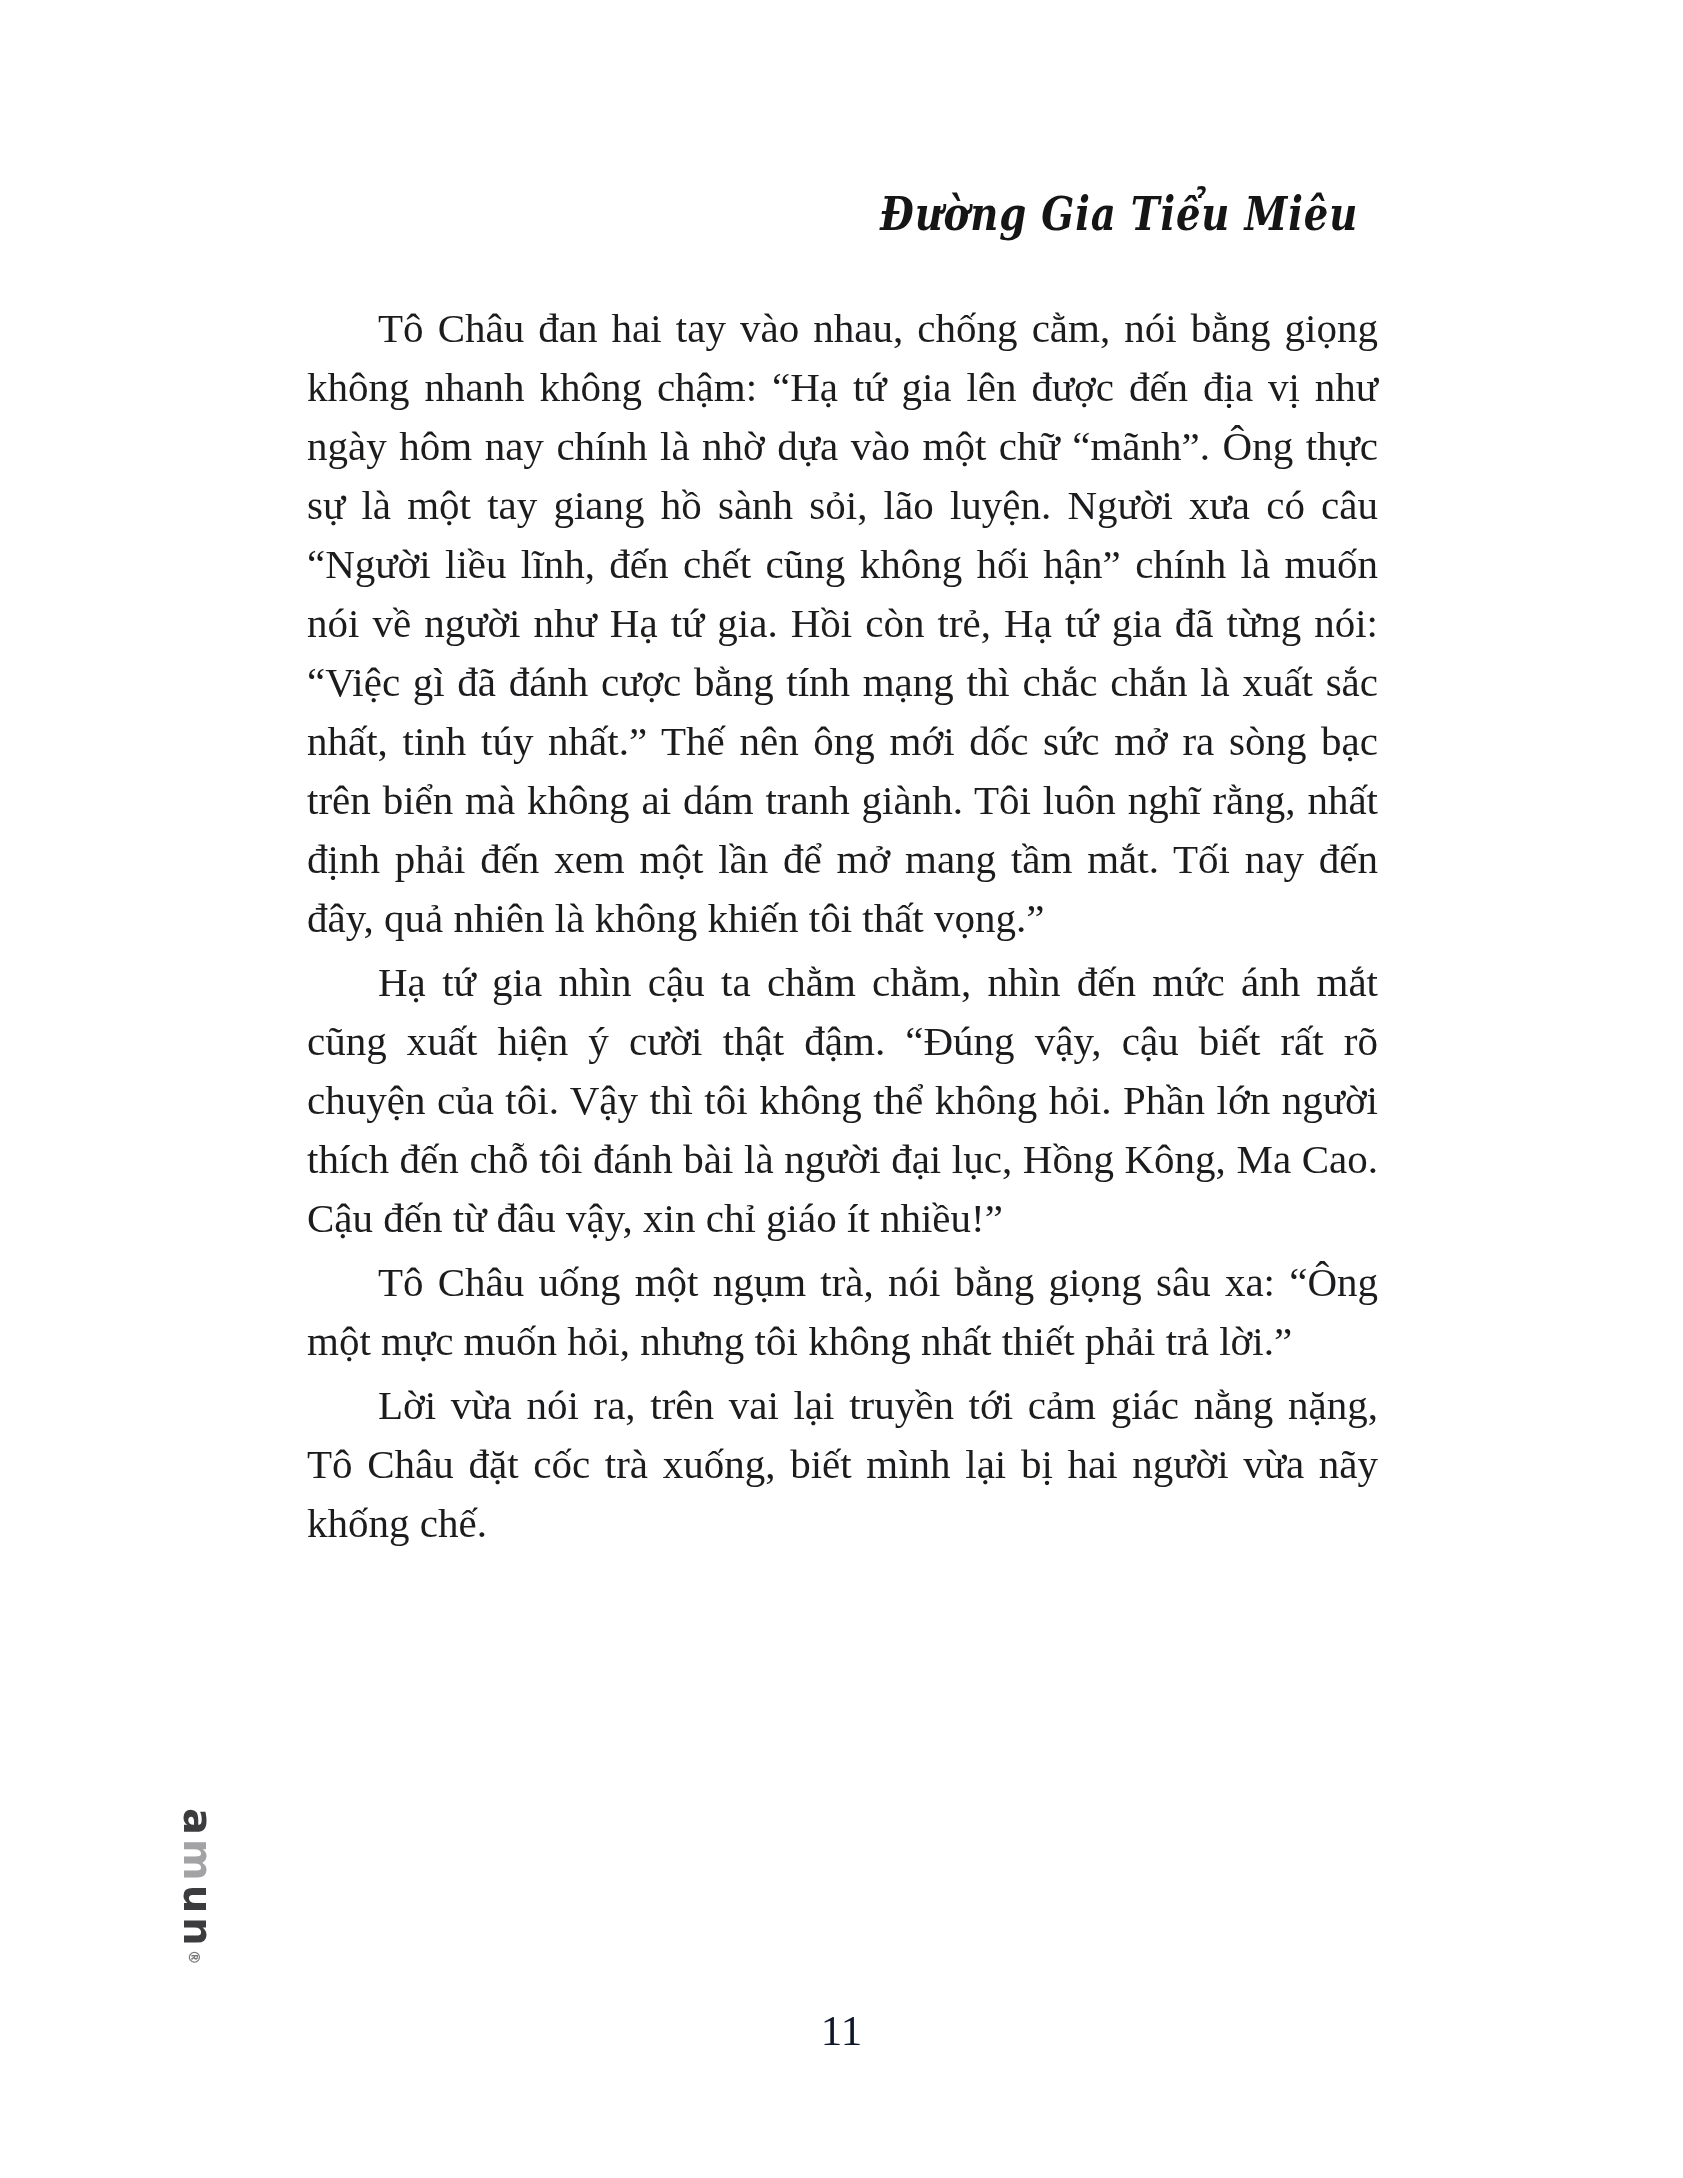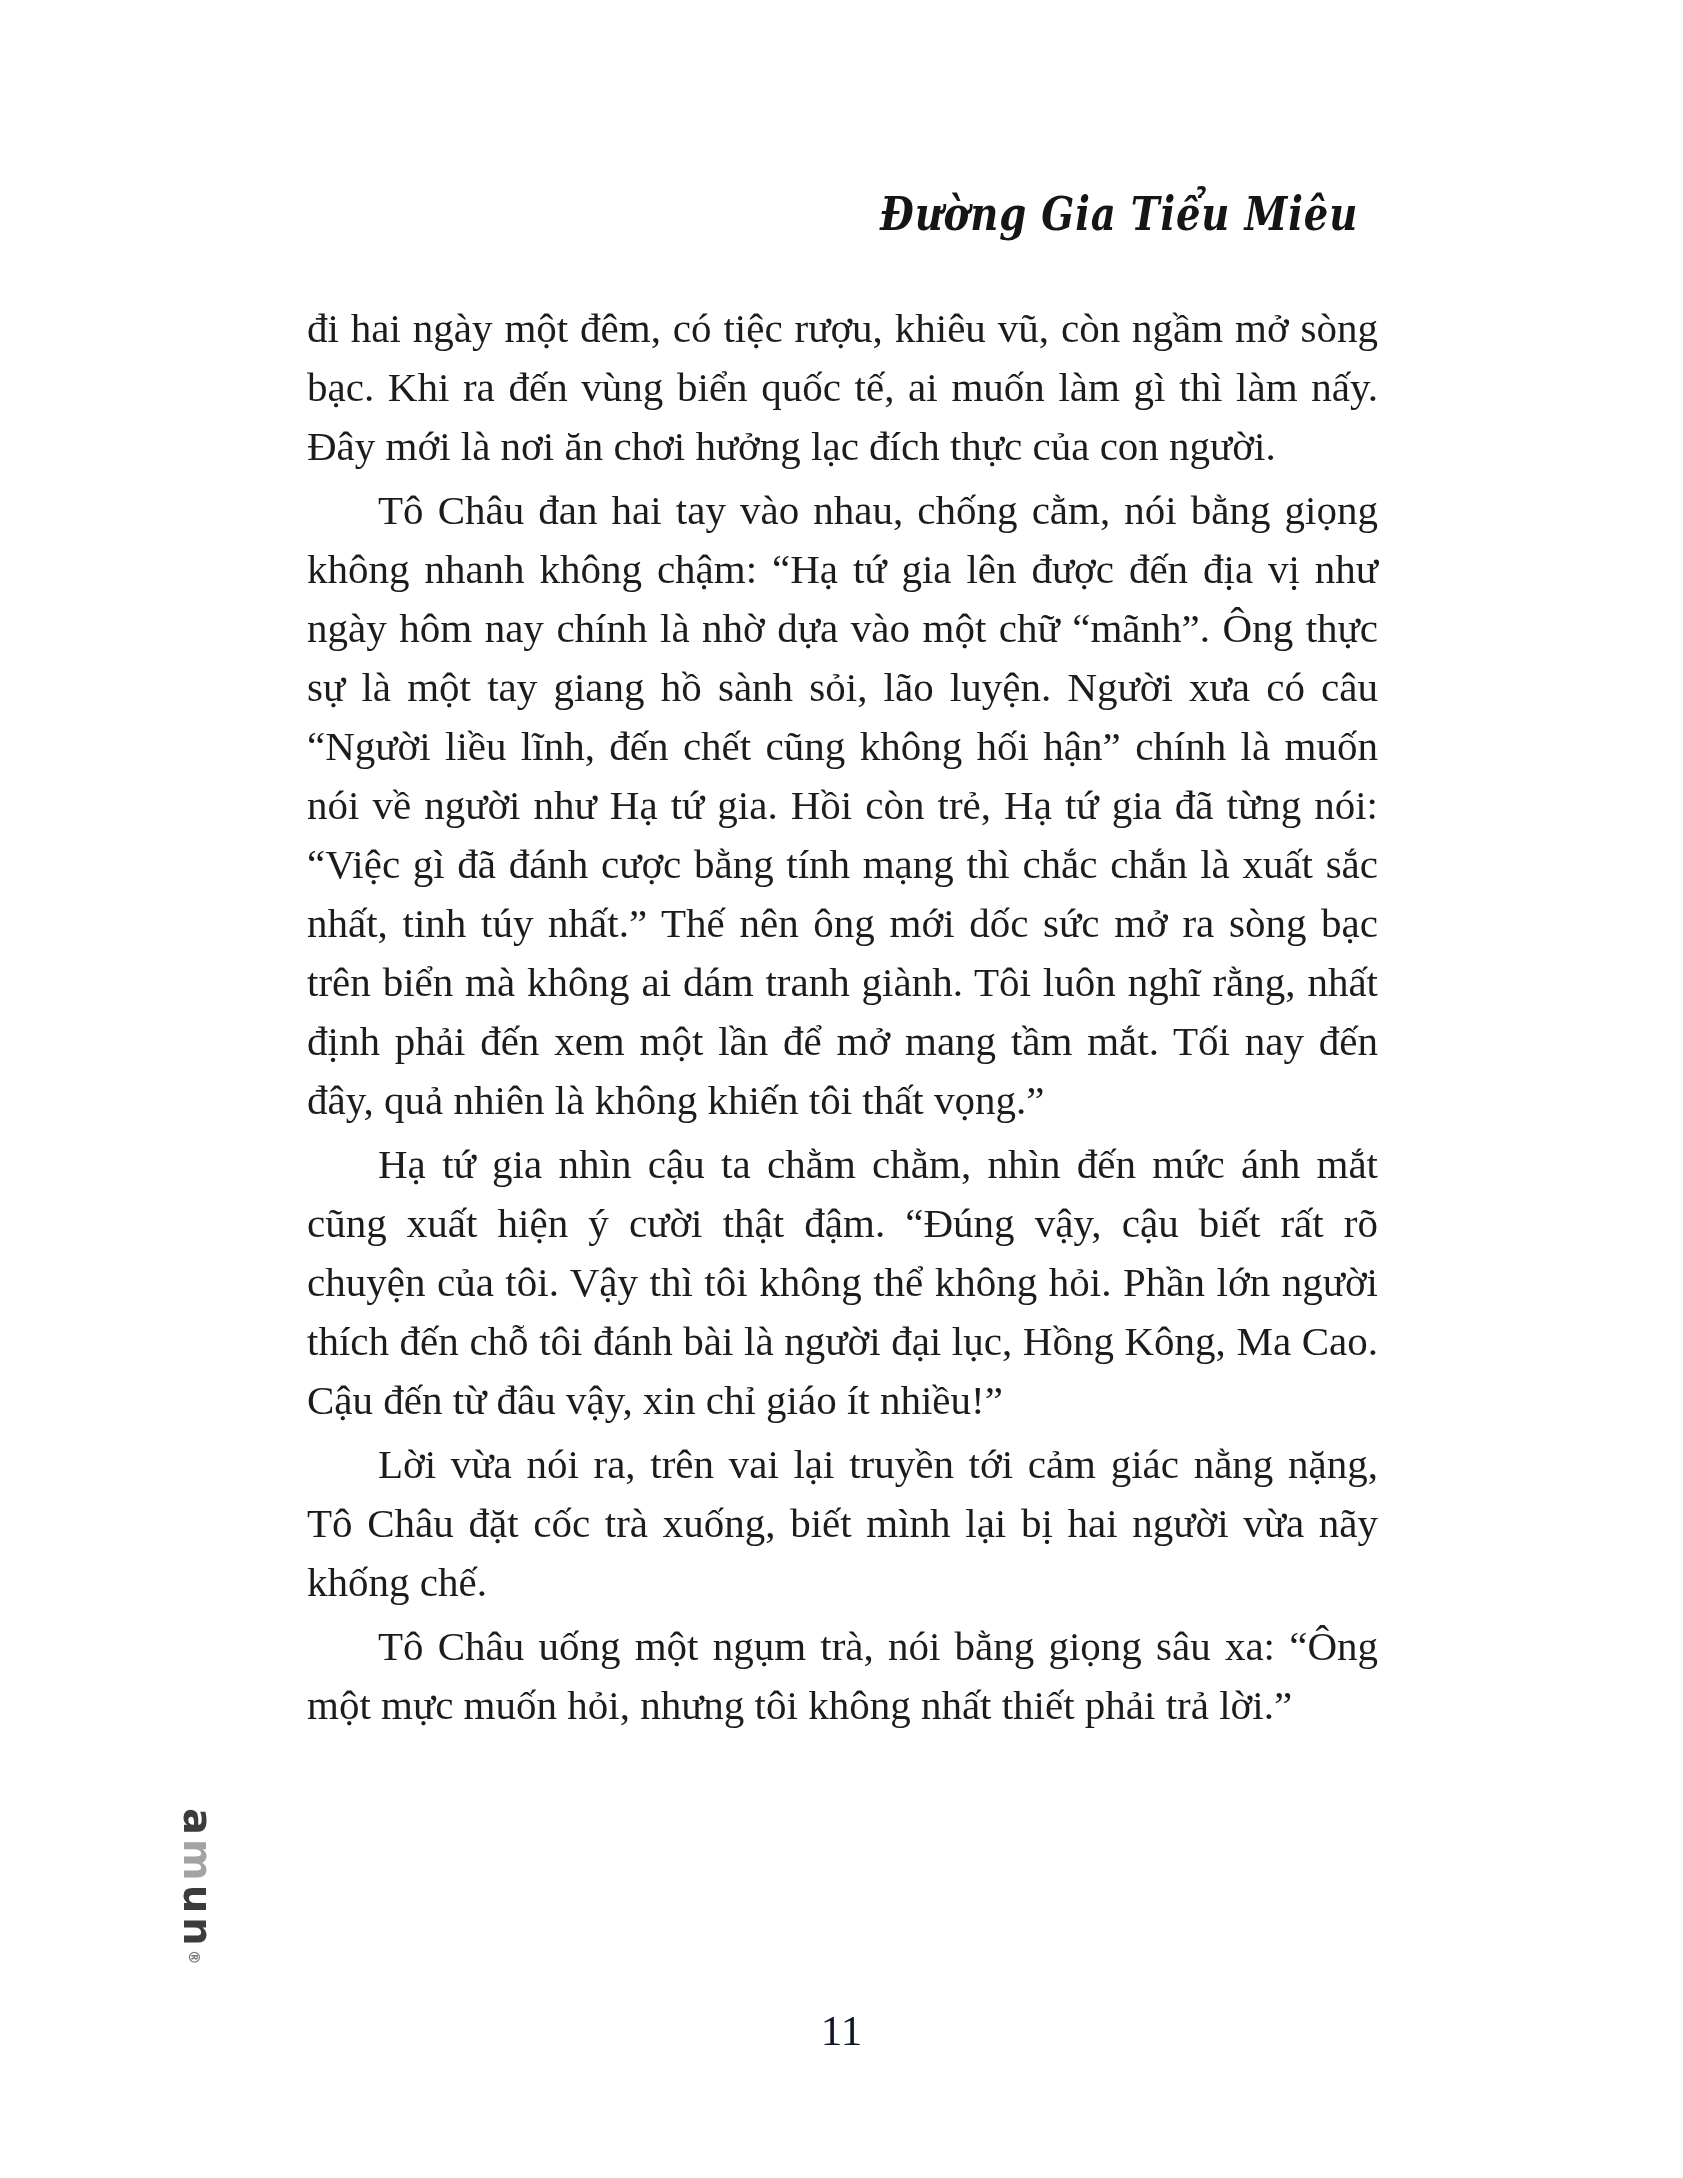--- a/index.html
+++ b/index.html
@@ -80,25 +80,24 @@
   }
 </style>
 </head>
 <body>
 
 <div class="page">
 
   <div class="running-header">Đường Gia Tiểu Miêu</div>
 
   <div class="text-block">
-    <p class="continued">đi hai ngày một đêm, có tiệc rượu, khiêu vũ, còn ngầm mở sòng bạc. Khi ra đến vùng biển quốc tế, ai muốn làm gì thì làm nấy. Đây mới là nơi ăn chơi hưởng lạc đích thực của con người.</p>
     <p>Tô Châu đan hai tay vào nhau, chống cằm, nói bằng giọng không nhanh không chậm: “Hạ tứ gia lên được đến địa vị như ngày hôm nay chính là nhờ dựa vào một chữ “mãnh”. Ông thực sự là một tay giang hồ sành sỏi, lão luyện. Người xưa có câu “Người liều lĩnh, đến chết cũng không hối hận” chính là muốn nói về người như Hạ tứ gia. Hồi còn trẻ, Hạ tứ gia đã từng nói: “Việc gì đã đánh cược bằng tính mạng thì chắc chắn là xuất sắc nhất, tinh túy nhất.” Thế nên ông mới dốc sức mở ra sòng bạc trên biển mà không ai dám tranh giành. Tôi luôn nghĩ rằng, nhất định phải đến xem một lần để mở mang tầm mắt. Tối nay đến đây, quả nhiên là không khiến tôi thất vọng.”</p>
     <p>Hạ tứ gia nhìn cậu ta chằm chằm, nhìn đến mức ánh mắt cũng xuất hiện ý cười thật đậm. “Đúng vậy, cậu biết rất rõ chuyện của tôi. Vậy thì tôi không thể không hỏi. Phần lớn người thích đến chỗ tôi đánh bài là người đại lục, Hồng Kông, Ma Cao. Cậu đến từ đâu vậy, xin chỉ giáo ít nhiều!”</p>
+    <p>Tô Châu uống một ngụm trà, nói bằng giọng sâu xa: “Ông một mực muốn hỏi, nhưng tôi không nhất thiết phải trả lời.”</p>
     <p>Lời vừa nói ra, trên vai lại truyền tới cảm giác nằng nặng, Tô Châu đặt cốc trà xuống, biết mình lại bị hai người vừa nãy khống chế.</p>
-    <p>Tô Châu uống một ngụm trà, nói bằng giọng sâu xa: “Ông một mực muốn hỏi, nhưng tôi không nhất thiết phải trả lời.”</p>
   </div>
 
   <div class="publisher-logo">
     <span class="letter-a">a</span><span class="letter-m">m</span><span class="letter-u">u</span><span class="letter-n">n</span><span class="reg">®</span>
   </div>
 
   <div class="page-number">11</div>
 
 </div>
 

